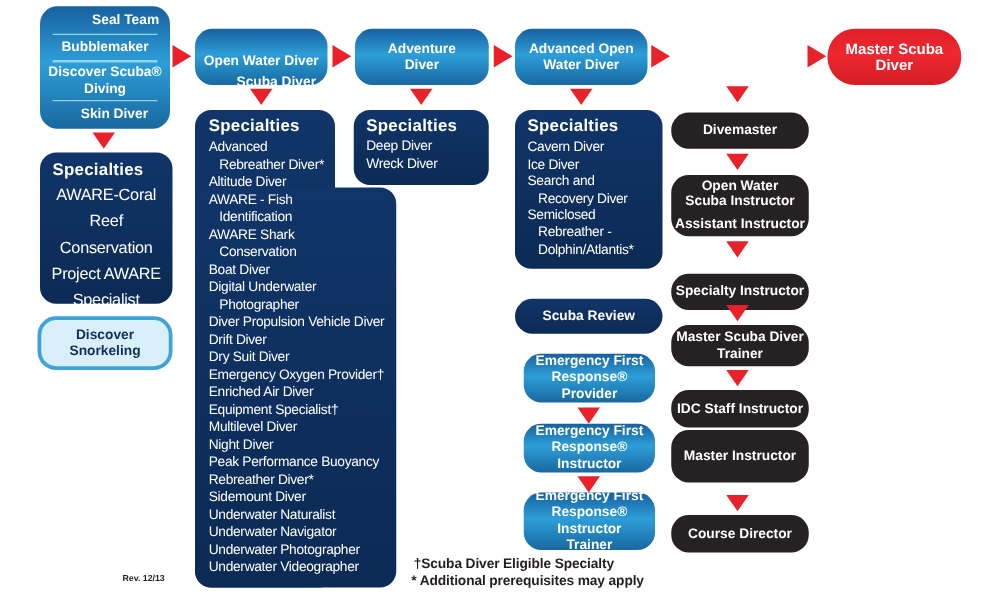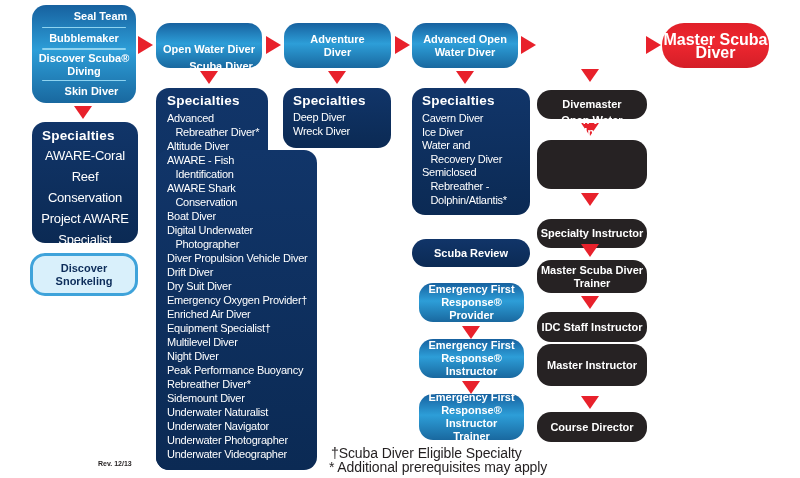--- a/index.html
+++ b/index.html
@@ -38,21 +38,21 @@
   .spec-header { font-weight:bold; font-size:13.5px; letter-spacing:0.2px; }
   .spec-lines { font-size:11px; line-height:14px; white-space:pre; letter-spacing:-0.25px; }
 
   
   .ar { width:0; height:0; border-top:9px solid transparent; border-bottom:9px solid transparent; border-left:15px solid #e8212b; }
   .ad { width:0; height:0; border-left:9px solid transparent; border-right:9px solid transparent; border-top:13px solid #e8212b; }
 
   .center-lines { white-space:pre-line; text-align:center; }
   .left-lines   { white-space:pre; }
 
-  .footnote { font-size:14px; color:#231f20; letter-spacing:-0.1px; }
+  .footnote { font-size:11px; color:#231f20; letter-spacing:-0.1px;font-weight:bold; }
   .rev { font-size:7px; color:#231f20; font-weight:bold; }
 </style>
 </head>
 <body>
 
 <div id="canvas">
 
   <div class="abs bluebox" style="left:32px;top:5px;width:104px;height:98px;padding:4px 2px;">
     <div style="height:20px;display:flex;align-items:center;margin-left:33px;">Seal Team</div>
     <div class="divider" style="width:84px;"></div>
@@ -79,21 +79,21 @@
   <div class="abs ar" style="left:395px;top:36px;"></div>
 
   <div class="abs bluebox center-lines" style="left:412px;top:23px;width:106px;height:45px;">Advanced Open
 Water Diver</div>
 
   <div class="abs ar" style="left:521px;top:36px;"></div>
 
 
   <div class="abs ar" style="left:646px;top:36px;"></div>
 
-  <div class="abs center-lines" style="left:662px;top:23px;width:107px;height:45px;background:linear-gradient(180deg,#e02029,#ee2730 45%,#d41e27);border-radius:22px;color:#fff;display:flex;flex-direction:column;justify-content:center;align-items:center;font-weight:600;font-size:16px;line-height:13px;">Master Scuba
+  <div class="abs center-lines" style="left:662px;top:23px;width:107px;height:45px;background:linear-gradient(180deg,#e02029,#ee2730 45%,#d41e27);border-radius:22px;color:#fff;display:flex;flex-direction:column;justify-content:center;align-items:center;font-weight:600;font-size:12px;line-height:13px;">Master Scuba
 Diver</div>
 
   <div class="abs ad" style="left:74px;top:106px;"></div>
 
   <div class="abs navybox" style="left:32px;top:122px;width:106px;height:121px;padding:6px 6px;">
     <div class="spec-header" style="padding-left:4px;">Specialties</div>
     <div class="center-lines" style="font-size:13px;line-height:21px;margin-top:2px;letter-spacing:-0.2px;">AWARE-Coral Reef
 Conservation
 Project AWARE
 Specialist
@@ -145,21 +145,21 @@
     <div class="spec-lines left-lines" style="margin-top:2px;">Deep Diver
 Wreck Diver</div>
   </div>
 
   <div class="abs ad" style="left:456px;top:71px;"></div>
 
   <div class="abs navybox" style="left:412px;top:88px;width:118px;height:127px;padding:5px 10px;">
     <div class="spec-header">Specialties</div>
     <div class="spec-lines left-lines" style="margin-top:4px;line-height:13.6px;">Cavern Diver
 Ice Diver
-Water and
+Search and
    Recovery Diver
 Semiclosed
    Rebreather -
    Dolphin/Atlantis*</div>
   </div>
 
   <div class="abs navypill" style="left:412px;top:239px;width:118px;height:28px;">Scuba Review</div>
 
   <div class="abs bluebox center-lines" style="left:419px;top:283px;width:105px;height:39px;">Emergency First
 Response® Provider</div>
@@ -169,21 +169,21 @@
   <div class="abs ad" style="left:462px;top:381px;"></div>
   <div class="abs bluebox center-lines" style="left:419px;top:394px;width:105px;height:46px;">Emergency First
 Response® Instructor
 Trainer</div>
 
   <div class="abs ad" style="left:581px;top:69px;"></div>
 
   <div class="abs blackbox" style="left:537px;top:90px;width:110px;height:29px;">Divemaster</div>
   <div class="abs ad" style="left:581px;top:123px;"></div>
 
-  <div class="abs blackbox" style="left:537px;top:140px;width:110px;height:49px;padding:4px 0;gap:29px;">
+  <div class="abs blackbox" style="left:537px;top:140px;width:110px;height:49px;padding:4px 0;">
     <div class="center-lines" style="line-height:12px;">Open Water
 Scuba Instructor</div>
     <div class="cyandivider" style="width:98px;"></div>
     <div>Assistant Instructor</div>
   </div>
   <div class="abs ad" style="left:581px;top:193px;"></div>
 
   <div class="abs blackbox" style="left:537px;top:219px;width:110px;height:29px;">Specialty Instructor</div>
   <div class="abs ad" style="left:581px;top:244px;"></div>
 

